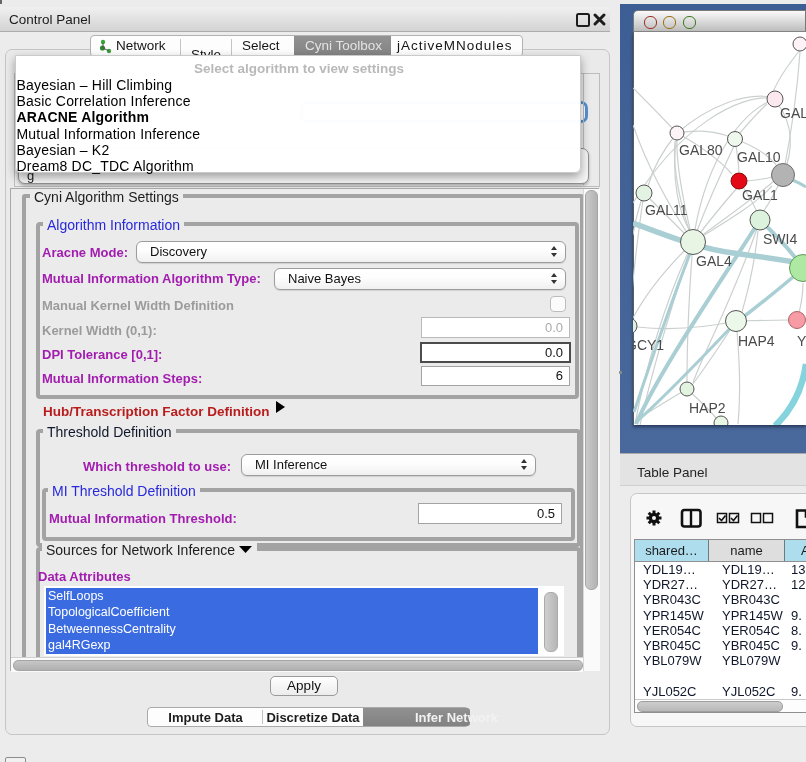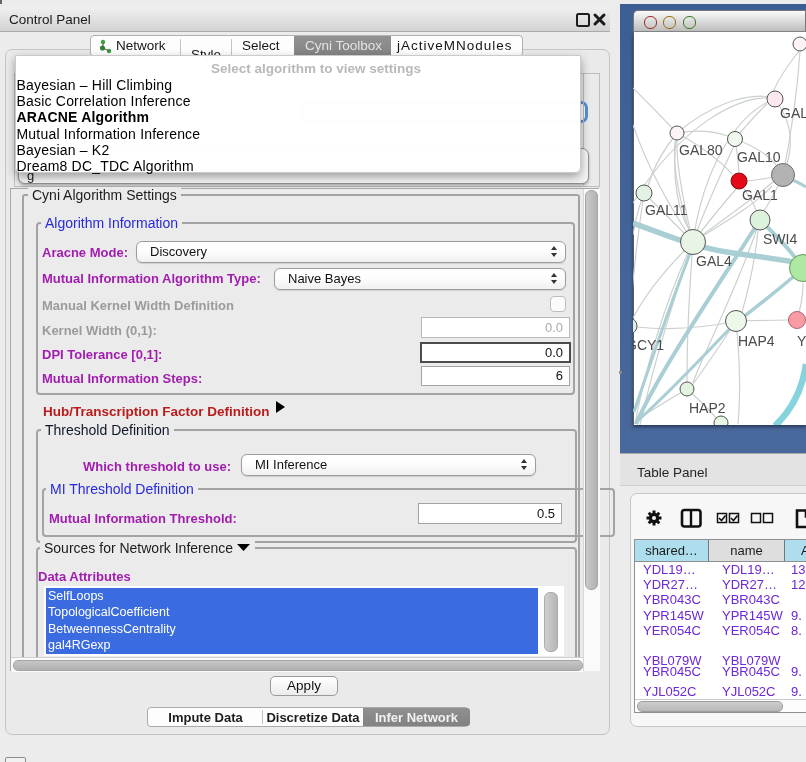--- a/index.html
+++ b/index.html
@@ -1,30 +1,30 @@
 <!DOCTYPE html>
 <html><head><meta charset="utf-8">
 <style>
 html,body{margin:0;padding:0;}
 body{width:806px;height:762px;position:relative;overflow:hidden;background:#ececec;
  font-family:"Liberation Sans",sans-serif;-webkit-font-smoothing:antialiased;}
 .abs{position:absolute;}
 .b{font-weight:bold;}
 .lbl{position:absolute;font-size:13px;font-weight:bold;color:#a21caf;white-space:nowrap;}
 .glbl{color:#9b9b9b;}
-.grp{position:absolute;border:2px solid #a3a3a3;border-radius:4px;}
+.grp{position:absolute;border:4px solid #a3a3a3;border-radius:4px;}
 .gt{position:absolute;top:-9px;font-size:14px;background:#ebebeb;padding:0 4px;white-space:nowrap;color:#1c1c1c;}
 .fld{position:absolute;background:#fff;border:1px solid #a3a3a3;font-size:13px;text-align:right;color:#111;padding:0 6px 0 0;}
 .combo{position:absolute;background:linear-gradient(180deg,#ffffff 0%,#fdfdfd 45%,#f0f0f0 100%);border:1px solid #9c9c9c;border-radius:6px;box-shadow:0 1px 1px rgba(0,0,0,0.12);font-size:13px;color:#111;}
 .combo .ct{position:absolute;left:13px;top:2px;}
 .arrs{position:absolute;right:8px;top:4px;}
 .au,.ad{display:block;width:0;height:0;border-left:3px solid transparent;border-right:3px solid transparent;}
 .au{border-bottom:4px solid #333;margin-bottom:2.5px;}
 .ad{border-top:4px solid #333;}
-.tr{position:absolute;left:634px;width:172px;height:15.2px;line-height:15.2px;font-size:13px;color:#6d28d9;white-space:nowrap;}
+.tr{position:absolute;left:634px;width:172px;height:15.2px;line-height:15.2px;font-size:13px;color:#0f172a;white-space:nowrap;}
 .tr span{position:absolute;}
 .c1{left:9px;}.c2{left:88px;}.c3{left:157px;}
 </style></head>
 <body>
 
 <div class="abs" style="left:0;top:0;width:620px;height:762px;background:#ececec;"></div>
 <div class="abs" style="left:0;top:0;width:2px;height:4px;background:#666;"></div>
 
 <div class="abs" style="left:0;top:7px;width:610px;height:24px;background:linear-gradient(180deg,#f0f0f0,#d3d3d3);border-bottom:1px solid #ababab;"></div>
 <div class="abs" style="left:9px;top:12px;font-size:13.5px;color:#1b1b1b;">Control Panel</div>
@@ -103,21 +103,21 @@
   <div class="gt" style="left:3px;color:#0f172a;">Threshold Definition</div>
 </div>
 <div class="lbl" style="left:83px;top:459px;">Which threshold to use:</div>
 <div class="combo" style="left:241px;top:454px;width:293px;height:20px;">
     <span class="ct">MI Inference</span>
     <span class="arrs">
       <span class="au"></span>
       <span class="ad"></span>
     </span>
   </div>
-<div class="grp" style="left:42px;top:488px;width:525px;height:45px;padding-left:44px;">
+<div class="grp" style="left:42px;top:488px;width:525px;height:45px;">
   <div class="gt" style="left:2px;color:#2828dd;">MI Threshold Definition</div>
 </div>
 <div class="lbl" style="left:49px;top:511px;">Mutual Information Threshold:</div>
 <div class="fld" style="left:418px;top:503px;width:136px;height:19px;line-height:19px;">0.5</div>
 
 <div class="grp" style="left:36px;top:547px;width:537px;height:113px;">
   <div class="gt" style="left:2px;">Sources for Network Inference <svg width="14" height="9" style="vertical-align:1px;">
         <path d="M0,1 L13,1 L6.5,8 Z" fill="#000"></path>
       </svg></div>
 </div>
@@ -131,21 +131,21 @@
 <div class="abs" style="left:11px;top:657px;width:572px;height:14px;background:#fafafa;border-top:1px solid #d0d0d0;"></div>
 <div class="abs" style="left:13px;top:660px;width:568px;height:9px;background:linear-gradient(180deg,#c6c6c6,#b0b0b0);border:1px solid #a5a5a5;border-radius:5px;"></div>
 
 <div class="abs" style="left:270px;top:676px;width:68px;height:20px;background:linear-gradient(180deg,#ffffff,#ececec);border:1px solid #9a9a9a;border-radius:5px;box-sizing:border-box;text-align:center;font-size:13.5px;line-height:18px;color:#111;">Apply</div>
 
 <div class="abs" style="left:147px;top:707px;width:322px;height:20px;background:#fdfdfd;border:1px solid #aaa;border-radius:4px;box-sizing:border-box;font-size:13px;font-weight:bold;color:#1d1d1d;">
   <div class="abs" style="left:114px;top:2px;width:1px;height:14px;background:#c2c2c2;"></div>
   <div class="abs" style="left:0;top:2px;width:115px;text-align:center;">Impute Data</div>
   <div class="abs" style="left:115px;top:2px;width:100px;text-align:center;">Discretize Data</div>
   <div class="abs" style="left:215px;top:0;width:107px;height:18px;background:linear-gradient(180deg,#909090,#828282);border-radius:0 3px 3px 0;color:#f2f2f2;">
-      <span class="abs" style="left:0;top:2px;width:107px;text-align:center;">Infer Network</span>
+      <span class="abs" style="left:0;top:2px;width:107px;text-align:center;padding-left:40px;">Infer Network</span>
     </div>
 </div>
 
 <div class="abs" style="left:5px;top:757px;width:19px;height:10px;background:#f0f0f0;border:1.5px solid #8d8d8d;border-radius:2px;"></div>
 
 <div class="abs" style="left:620px;top:4px;width:186px;height:449px;background:linear-gradient(180deg,#3d5e94,#49689c);"></div>
 <div class="abs" style="left:619px;top:371px;width:3px;height:3px;background:#8a8a8a;border-radius:1px;"></div>
 
 <div class="abs" style="left:633px;top:10px;width:173px;height:22px;background:linear-gradient(180deg,#fafafa,#bdbdbd);border:1px solid #787878;border-bottom-color:#888;border-radius:5px 0 0 0;box-sizing:border-box;"></div>
 <div class="abs" style="left:644px;top:15.5px;width:11px;height:11px;border-radius:6px;background:radial-gradient(ellipse 7px 4px at 5.5px 2.5px,rgba(255,255,255,0.85),rgba(255,255,255,0) 100%%),radial-gradient(circle at 3.5px 3px,#ff9288,#e5493c 60%,#c03325);border:0.5px solid #9d2e24;"></div>
@@ -298,21 +298,21 @@
 <div class="tr" style="top:607.6px;">
     <span class="c1">YPR145W</span>
     <span class="c2">YPR145W</span>
     <span class="c3">9.</span>
   </div>
 <div class="tr" style="top:622.8px;">
     <span class="c1">YER054C</span>
     <span class="c2">YER054C</span>
     <span class="c3">8.</span>
   </div>
-<div class="tr" style="top:664px;">
+<div class="tr" style="top:638px;">
     <span class="c1">YBR045C</span>
     <span class="c2">YBR045C</span>
     <span class="c3">9.</span>
   </div>
 <div class="tr" style="top:653.2px;">
     <span class="c1">YBL079W</span>
     <span class="c2">YBL079W</span>
   </div>
 <div class="tr" style="top:676px;margin-top:22px;">
     <span class="c1">YLR345W</span>
@@ -323,21 +323,21 @@
     <span class="c1">YJL052C</span>
     <span class="c2">YJL052C</span>
     <span class="c3">9.</span>
   </div>
 
 <div class="abs" style="left:635px;top:699px;width:171px;height:13px;background:#fdfdfd;border-top:1px solid #c9c9c9;"></div>
 <div class="abs" style="left:637px;top:701px;width:144px;height:9px;background:linear-gradient(180deg,#cdcdcd,#b8b8b8);border:1px solid #9e9e9e;border-radius:5px;"></div>
 <div class="abs" style="left:634px;top:712px;width:172px;height:1px;background:#8f8f8f;"></div>
 
 <div class="abs" style="left:15px;top:55px;width:564px;height:116px;background:rgba(255,255,255,0.98);border:1px solid #cacaca;border-radius:0 0 6px 6px;box-shadow:0 4px 10px rgba(0,0,0,0.35);z-index:50;">
-  <div class="abs" style="left:17px;top:5px;width:566px;text-align:center;font-size:13.5px;font-weight:bold;color:#b9b9b9;">Select algorithm to view settings</div>
+  <div class="abs" style="left:0;top:5px;width:566px;text-align:center;font-size:13.5px;font-weight:bold;color:#b9b9b9;">Select algorithm to view settings</div>
   <div class="abs" style="left:0.5px;top:21px;font-size:14px;letter-spacing:0.2px;color:#000;line-height:16.2px;">
     Bayesian – Hill Climbing<br>
     Basic Correlation Inference<br>
     <span class="b">ARACNE Algorithm</span><br>
     Mutual Information Inference<br>
     Bayesian – K2<br>
     Dream8 DC_TDC Algorithm
   </div>
 </div>
 

